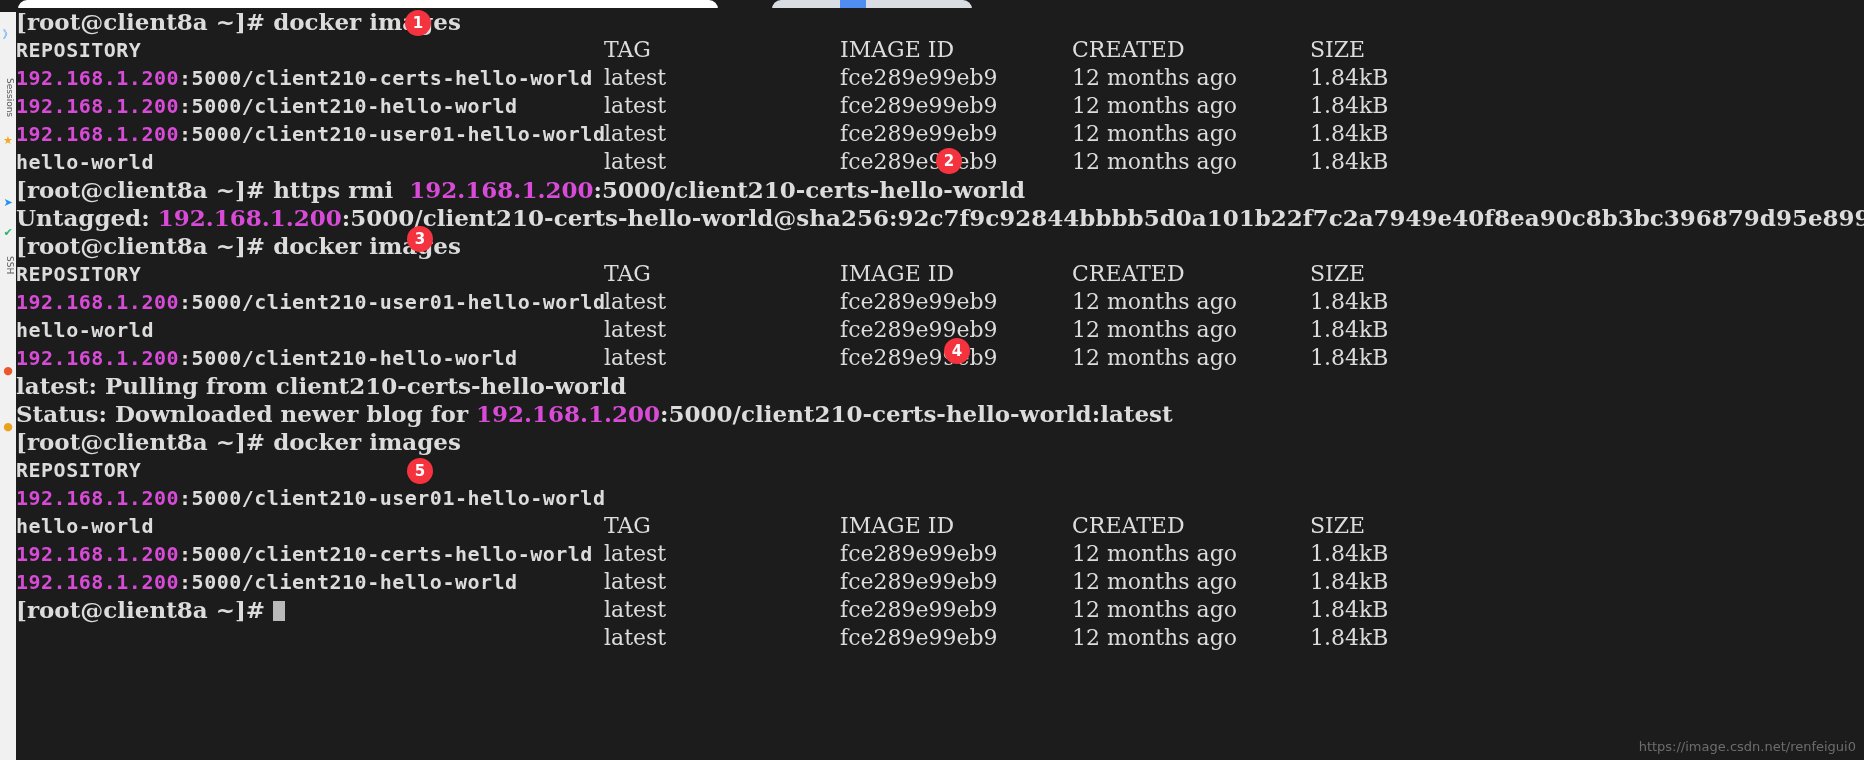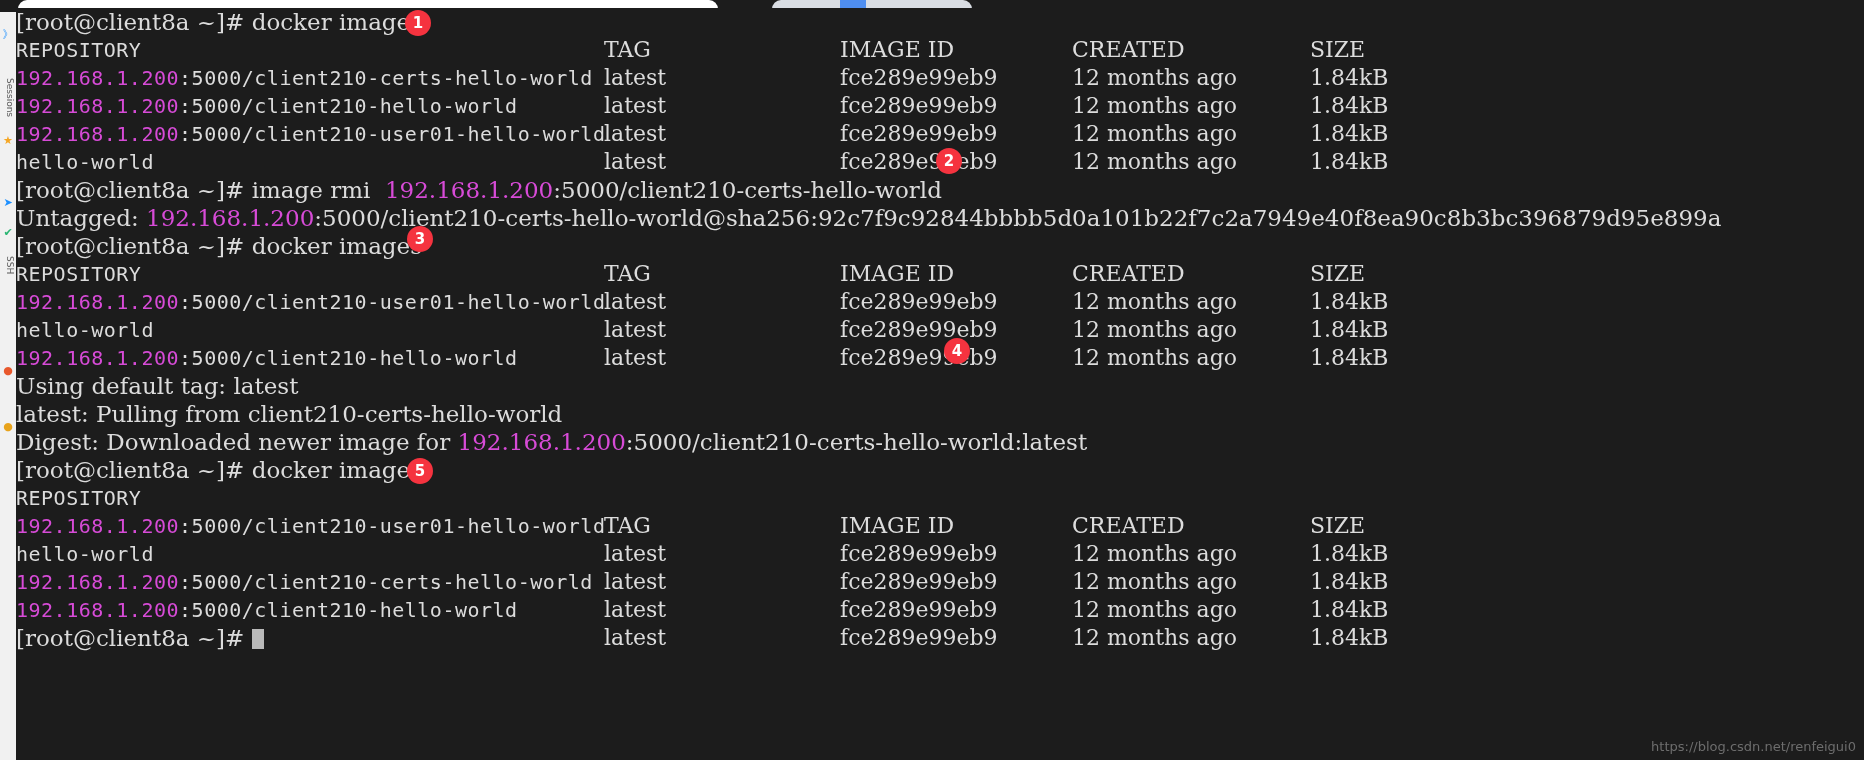--- a/index.html
+++ b/index.html
@@ -116,21 +116,21 @@
   .line {
     height: 28px;
     line-height: 28px;
     white-space: pre;
     font-family: "DejaVu Serif", "Liberation Serif", serif;
     font-size: 23px;
     color: #d6d6d6;
     position: relative;
     letter-spacing: 0px;
   }
-  .seg { white-space: pre; }
+  .seg { white-space: pre; font-weight: bold; }
   .white   { color: #dcdcdc; }
   .magenta { color: #d74bd7; }
 
   
   .mono {
     font-family: "DejaVu Sans Mono", "Liberation Mono", monospace;
     font-size: 20px;
     letter-spacing: 0.5px;
   }
 
@@ -196,37 +196,36 @@
 
     <div class="line"><span class="seg white">[root@client8a ~]# </span><span class="seg white">docker images</span></div>
 
     <div class="line mono"><span class="seg white">REPOSITORY</span><span class="seg" style="display:inline-block;width:0"></span></div>
 
     <div class="line mono"><span class="seg magenta">192.168.1.200</span><span class="seg white">:5000/client210-certs-hello-world</span></div>
     <div class="line mono"><span class="seg magenta">192.168.1.200</span><span class="seg white">:5000/client210-hello-world</span></div>
     <div class="line mono"><span class="seg magenta">192.168.1.200</span><span class="seg white">:5000/client210-user01-hello-world</span></div>
     <div class="line mono"><span class="seg magenta"></span><span class="seg white">hello-world</span></div>
 
-    <div class="line"><span class="seg white">[root@client8a ~]# </span><span class="seg white">image rmi  </span><span class="seg magenta">192.168.1.200</span><span class="seg white">:5000/client210-certs-hello-world</span></div>
+    <div class="line"><span class="seg white">[root@client8a ~]# </span><span class="seg white">https rmi  </span><span class="seg magenta">192.168.1.200</span><span class="seg white">:5000/client210-certs-hello-world</span></div>
 
 
     <div class="line"><span class="seg white">Untagged: </span><span class="seg magenta">192.168.1.200</span><span class="seg white">:5000/client210-certs-hello-world@sha256:92c7f9c92844bbbb5d0a101b22f7c2a7949e40f8ea90c8b3bc396879d95e899a</span></div>
 
     <div class="line"><span class="seg white">[root@client8a ~]# </span><span class="seg white">docker images</span></div>
 
     <div class="line mono"><span class="seg white">REPOSITORY</span></div>
 
     <div class="line mono"><span class="seg magenta">192.168.1.200</span><span class="seg white">:5000/client210-user01-hello-world</span></div>
     <div class="line mono"><span class="seg magenta"></span><span class="seg white">hello-world</span></div>
     <div class="line mono"><span class="seg magenta">192.168.1.200</span><span class="seg white">:5000/client210-hello-world</span></div>
 
 
-    <div class="line"><span class="seg white">Using default tag: latest</span></div>
     <div class="line"><span class="seg white">latest: Pulling from client210-certs-hello-world</span></div>
-    <div class="line"><span class="seg white">Digest: Downloaded newer image for </span><span class="seg magenta">192.168.1.200</span><span class="seg white">:5000/client210-certs-hello-world:latest</span></div>
+    <div class="line"><span class="seg white">Status: Downloaded newer blog for </span><span class="seg magenta">192.168.1.200</span><span class="seg white">:5000/client210-certs-hello-world:latest</span></div>
 
     <div class="line"><span class="seg white">[root@client8a ~]# </span><span class="seg white">docker images</span></div>
 
     <div class="line mono"><span class="seg white">REPOSITORY</span></div>
 
     <div class="line mono"><span class="seg magenta">192.168.1.200</span><span class="seg white">:5000/client210-user01-hello-world</span></div>
     <div class="line mono"><span class="seg magenta"></span><span class="seg white">hello-world</span></div>
     <div class="line mono"><span class="seg magenta">192.168.1.200</span><span class="seg white">:5000/client210-certs-hello-world</span></div>
     <div class="line mono"><span class="seg magenta">192.168.1.200</span><span class="seg white">:5000/client210-hello-world</span></div>
 
@@ -292,14 +291,14 @@
       <div style="position: absolute; left: 1072px; top: 624px; height: 28px; line-height: 28px; color: rgb(220, 220, 220); font-family: &quot;DejaVu Serif&quot;, &quot;Liberation Serif&quot;, serif; font-size: 22px; white-space: pre;">12 months ago</div>
       <div style="position: absolute; left: 1310px; top: 624px; height: 28px; line-height: 28px; color: rgb(220, 220, 220); font-family: &quot;DejaVu Serif&quot;, &quot;Liberation Serif&quot;, serif; font-size: 22px; white-space: pre;">1.84kB</div>
     </div>
 
   <div class="marker" style="left:405px; top:10px;">1</div>
   <div class="marker" style="left:936px; top:148px;">2</div>
   <div class="marker" style="left:407px; top:226px;">3</div>
   <div class="marker" style="left:944px; top:338px;">4</div>
   <div class="marker" style="left:407px; top:458px;">5</div>
 
-  <div class="watermark">https://blog.csdn.net/renfeigui0</div>
+  <div class="watermark">https://image.csdn.net/renfeigui0</div>
 </div>
 
 </body></html>

